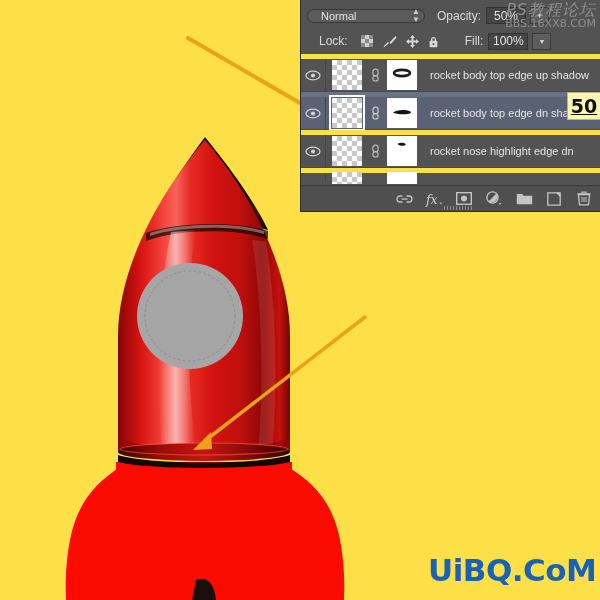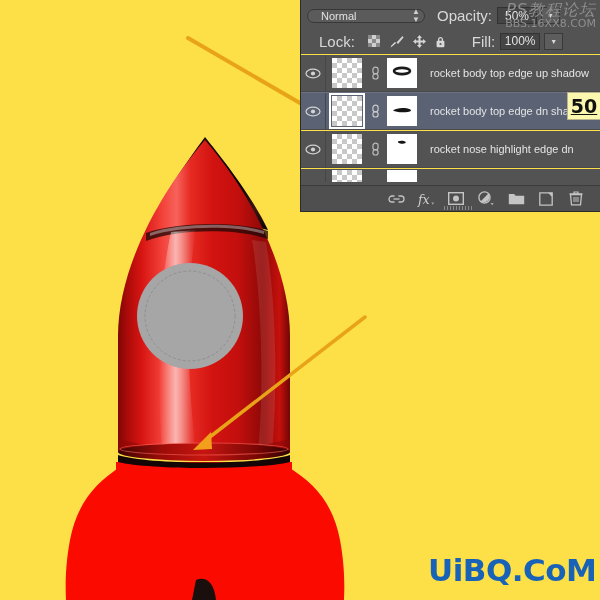--- a/index.html
+++ b/index.html
@@ -82,21 +82,21 @@
     border-radius: 8px;
     padding: 0 4px 0 13px;
     box-sizing: border-box;
     color: #e0e0e0;
     font-size: 11px;
   }
   .ps-select .arrows { font-size: 8px; line-height: 8px; color: #cfcfcf; text-align:center; }
 
   .field-label {
     color: #d8d8d8;
-    font-size: 15px;
+    font-size: 12px;
     margin-left: 12px;
     margin-right: 5px;
     white-space: nowrap;
   }
   .value-box {
     display: flex;
     align-items: center;
     justify-content: center;
     width: 40px; height: 17px;
     background: #454545;
@@ -138,21 +138,21 @@
     width: 300px;
     height: 132px;
     background: #535353;
     overflow: hidden;
   }
   .layer-row {
     display: flex;
     align-items: center;
     height: 38px;
     border-bottom: 1px solid #4a4a4a;
-    border-top: 1px solid #fde047;
+    border-top: 5px solid #fde047;
     box-sizing: border-box;
     position: relative;
   }
   .layer-row.selected { background: #5b6274; border-top-color:#6a7182; }
   .eye-cell {
     width: 24px;
     display: flex; align-items: center; justify-content: center;
     border-right: 1px solid #464646;
     height: 100%;
   }
@@ -222,21 +222,21 @@
   #panel-footer {
     position: absolute;
     left: 0; bottom: 0;
     width: 300px;
     height: 26px;
     background: #4f4f4f;
     border-top: 1px solid #3c3c3c;
     display: flex;
     align-items: center;
     justify-content: flex-end;
-    padding-right: 16px;
+    padding-right: 8px;
     gap: 12px;
     box-sizing: border-box;
   }
   #panel-footer .fbtn { display:flex; align-items:center; justify-content:center; width:18px; height:18px; }
   #grip {
     position: absolute;
     left: 143px; bottom: 1px;
     width: 28px; height: 4px;
     background-image: repeating-linear-gradient(90deg,#8a8a8a 0 1px, transparent 1px 3px);
   }

